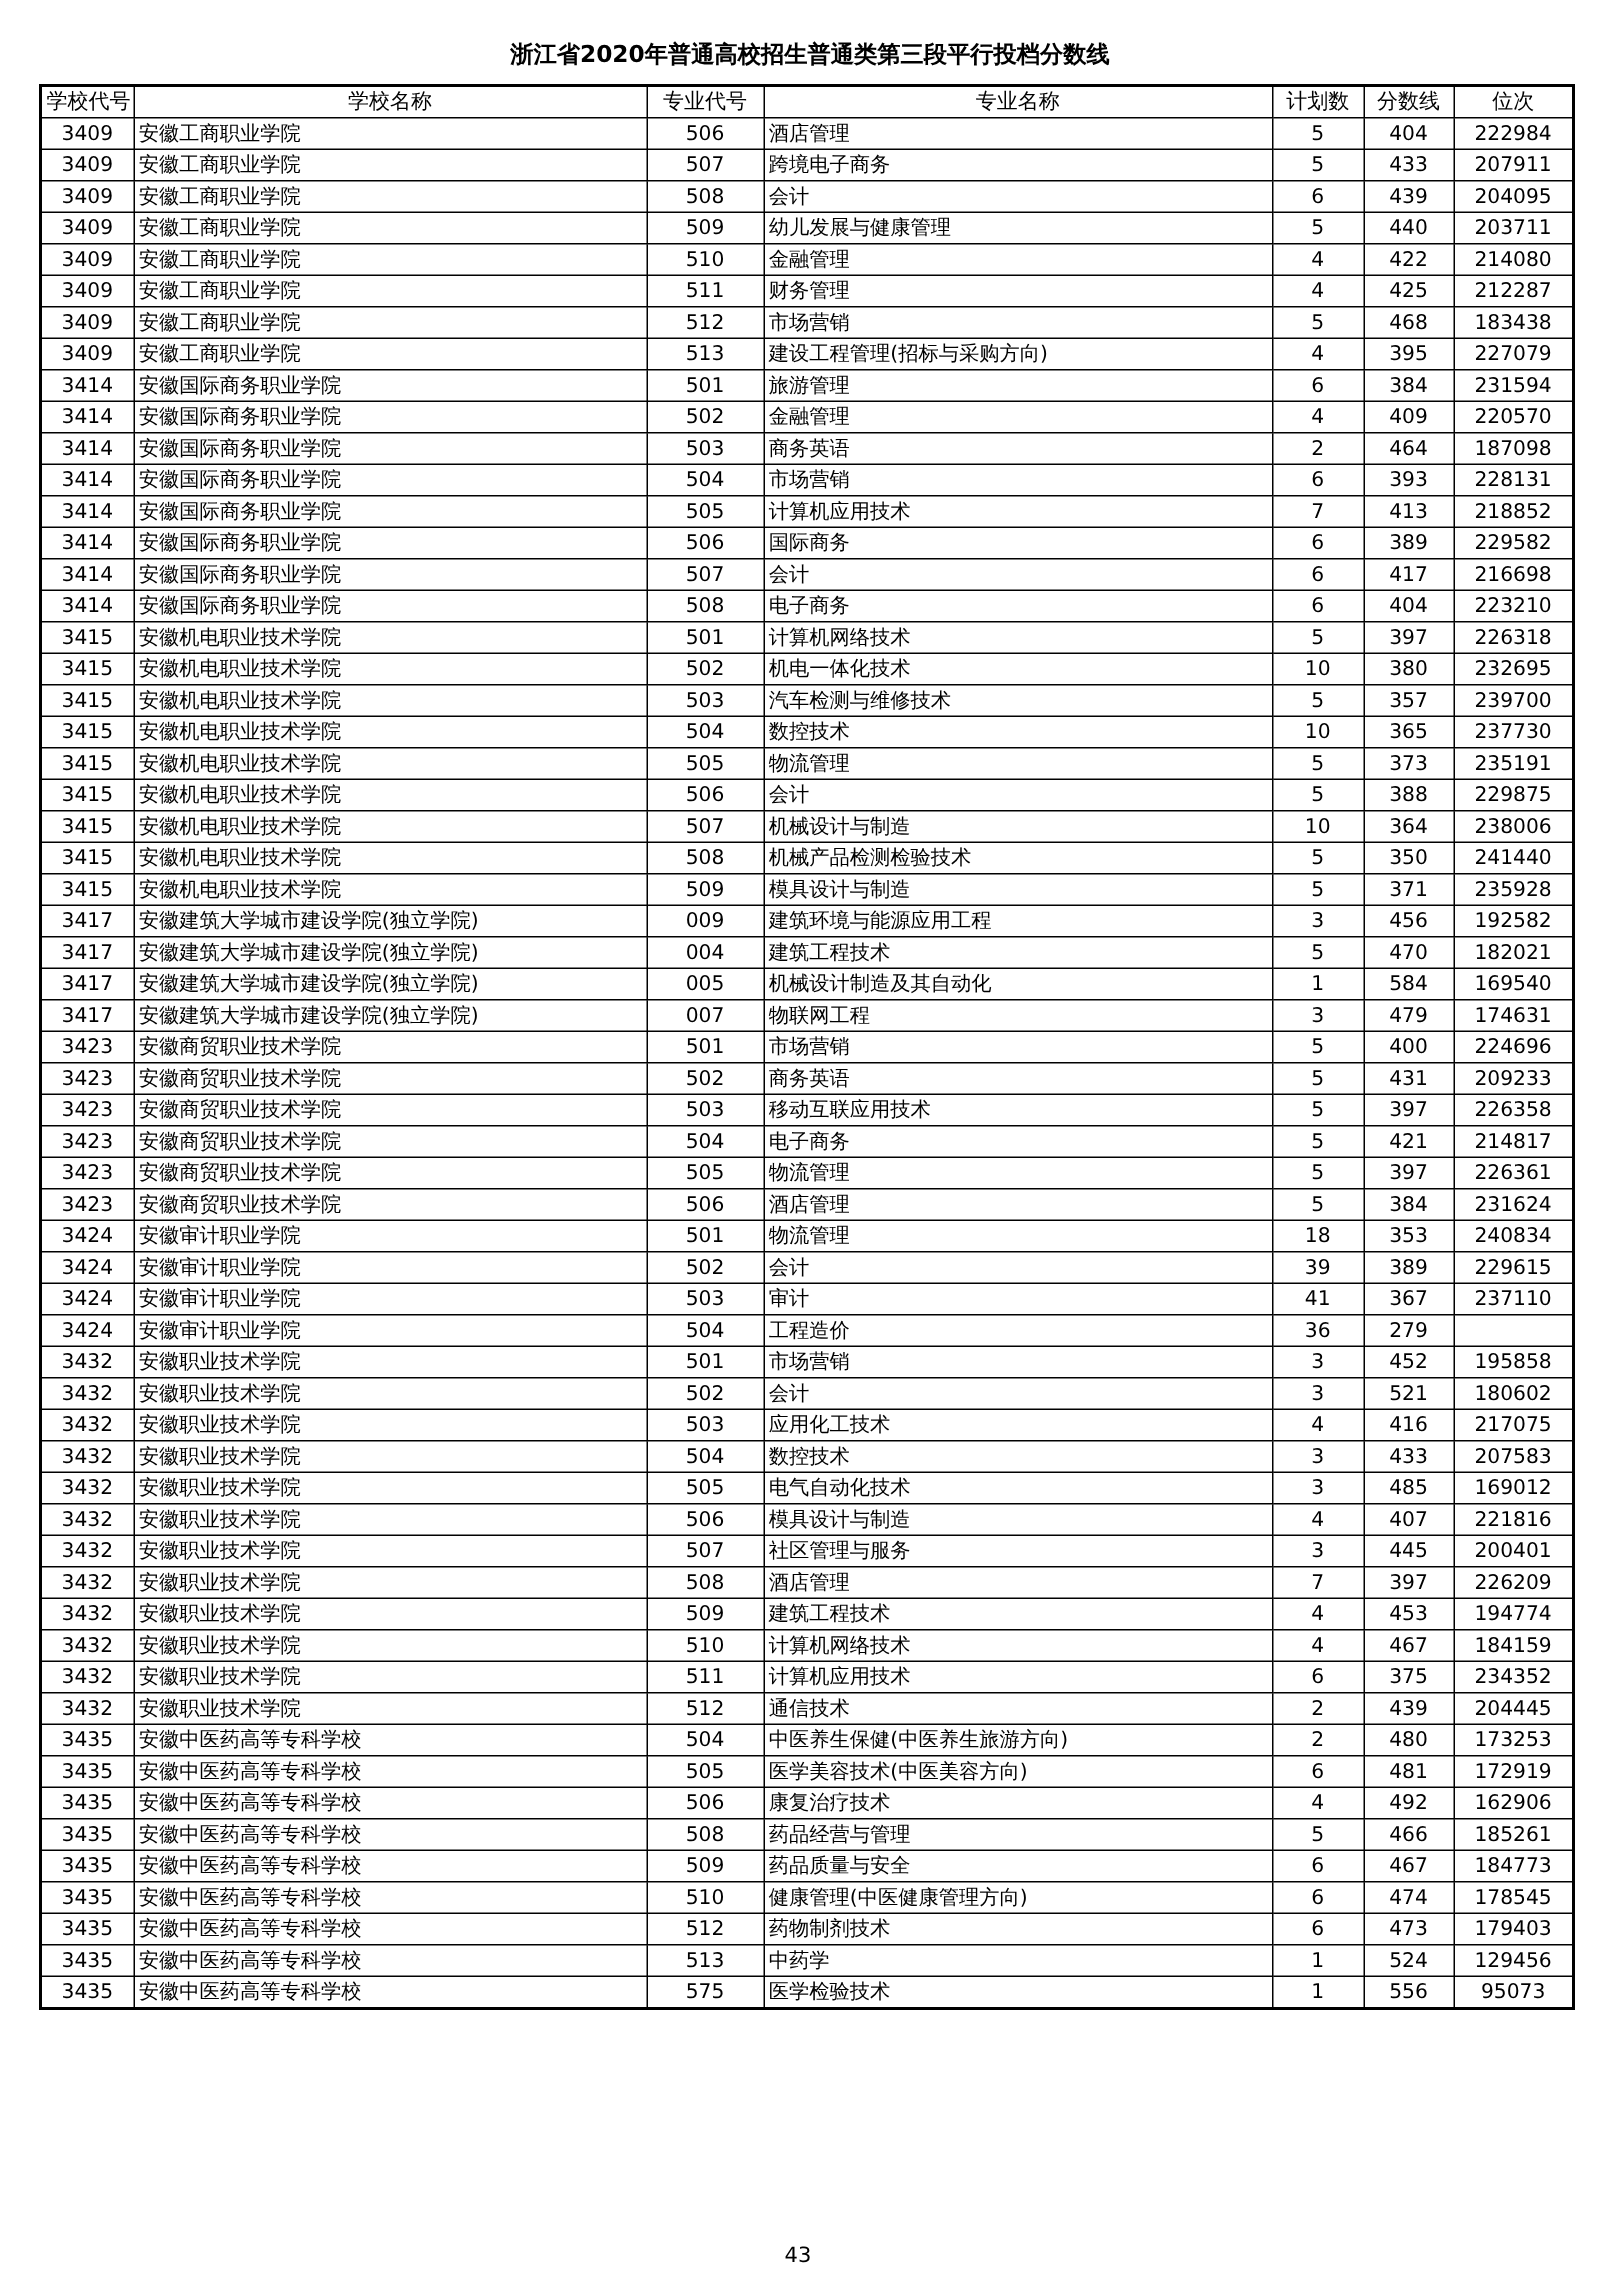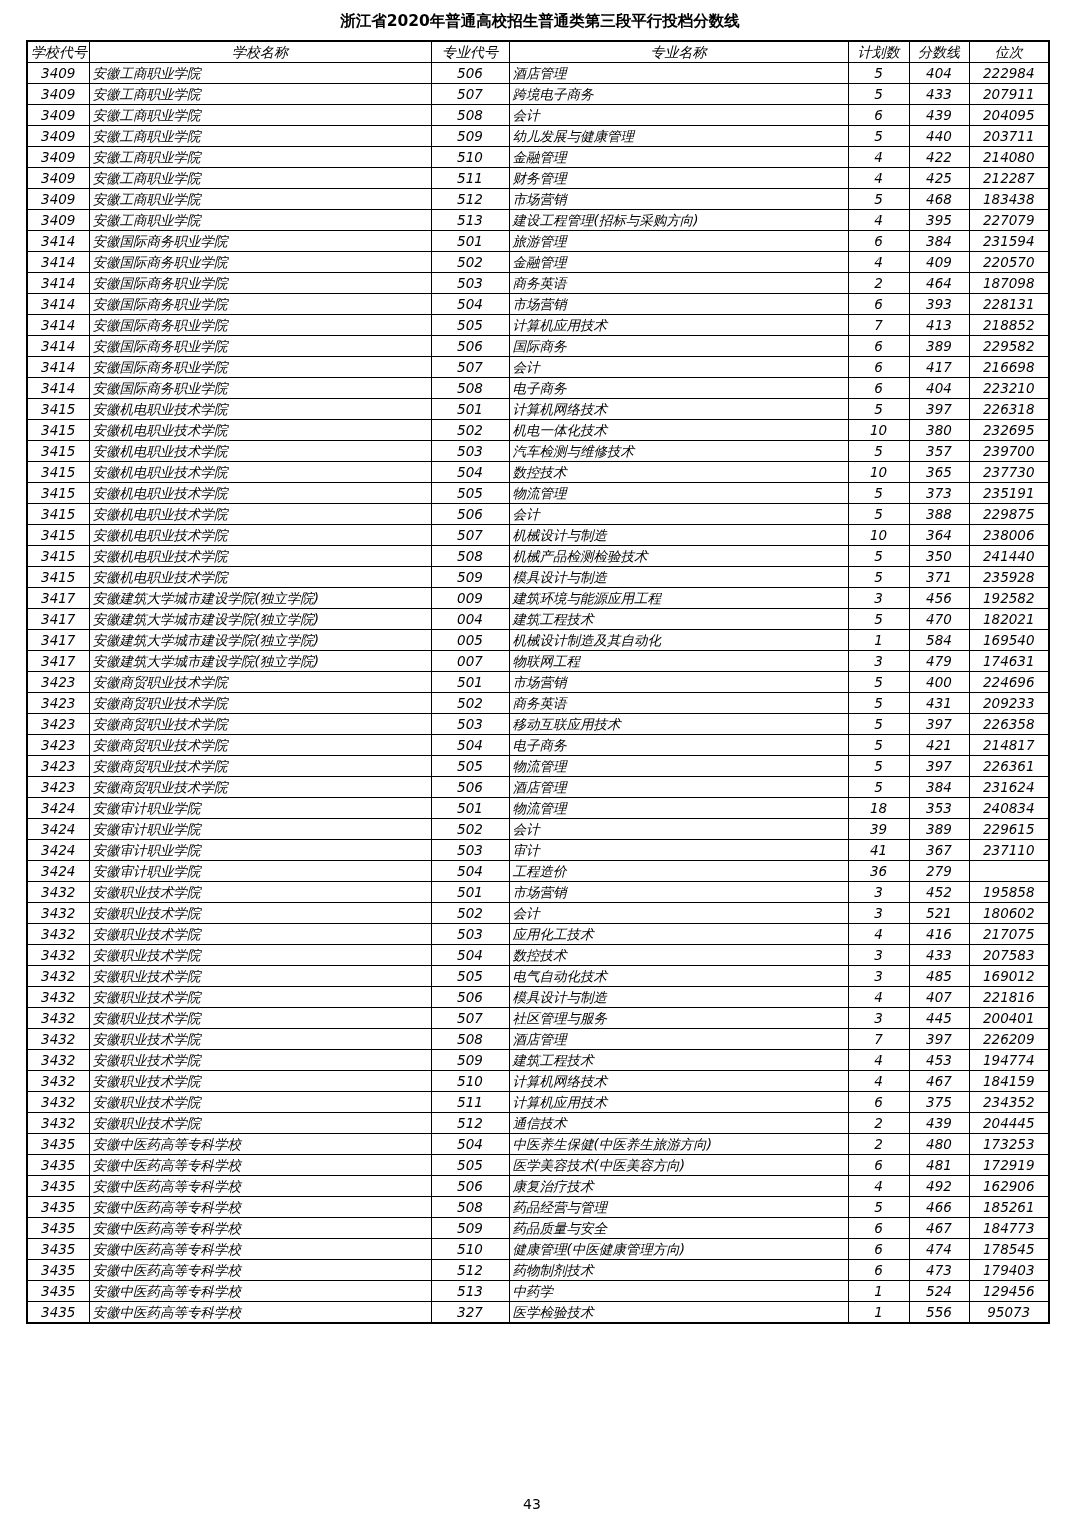--- a/index.html
+++ b/index.html
@@ -22,32 +22,31 @@
     position: relative;
     box-sizing: border-box;
   }
 
   .doc-title {
     text-align: center;
     font-size: 15.5px;
     font-weight: bold;
     letter-spacing: 0px;
     margin: 0;
-    padding-top: 10px;
+    padding-top: 25px;
     padding-bottom: 0px;
     line-height: 22px;
     font-family: "DejaVu Sans", "Liberation Sans", sans-serif;
   }
 
   .table-wrap {
     position: absolute;
     left: 26px;
-    top: 40px;
+    top: 56px;
     width: 1008px;
-    font-style: italic;
   }
 
   table.score-table {
     border-collapse: collapse;
     width: 1022px;
     table-layout: fixed;
     font-size: 13.5px;
   }
 
   table.score-table th,
@@ -660,21 +659,21 @@
             <td class="cell-school-name">安徽中医药高等专科学校</td>
             <td class="cell-major-code">513</td>
             <td class="cell-major-name">中药学</td>
             <td class="cell-plan">1</td>
             <td class="cell-score">524</td>
             <td class="cell-rank">129456</td>
           </tr>
           <tr>
             <td class="cell-school-code">3435</td>
             <td class="cell-school-name">安徽中医药高等专科学校</td>
-            <td class="cell-major-code">327</td>
+            <td class="cell-major-code">575</td>
             <td class="cell-major-name">医学检验技术</td>
             <td class="cell-plan">1</td>
             <td class="cell-score">556</td>
             <td class="cell-rank">95073</td>
           </tr>
         </tbody>
     </table>
   </div>
 
   <div class="page-number">43</div>

